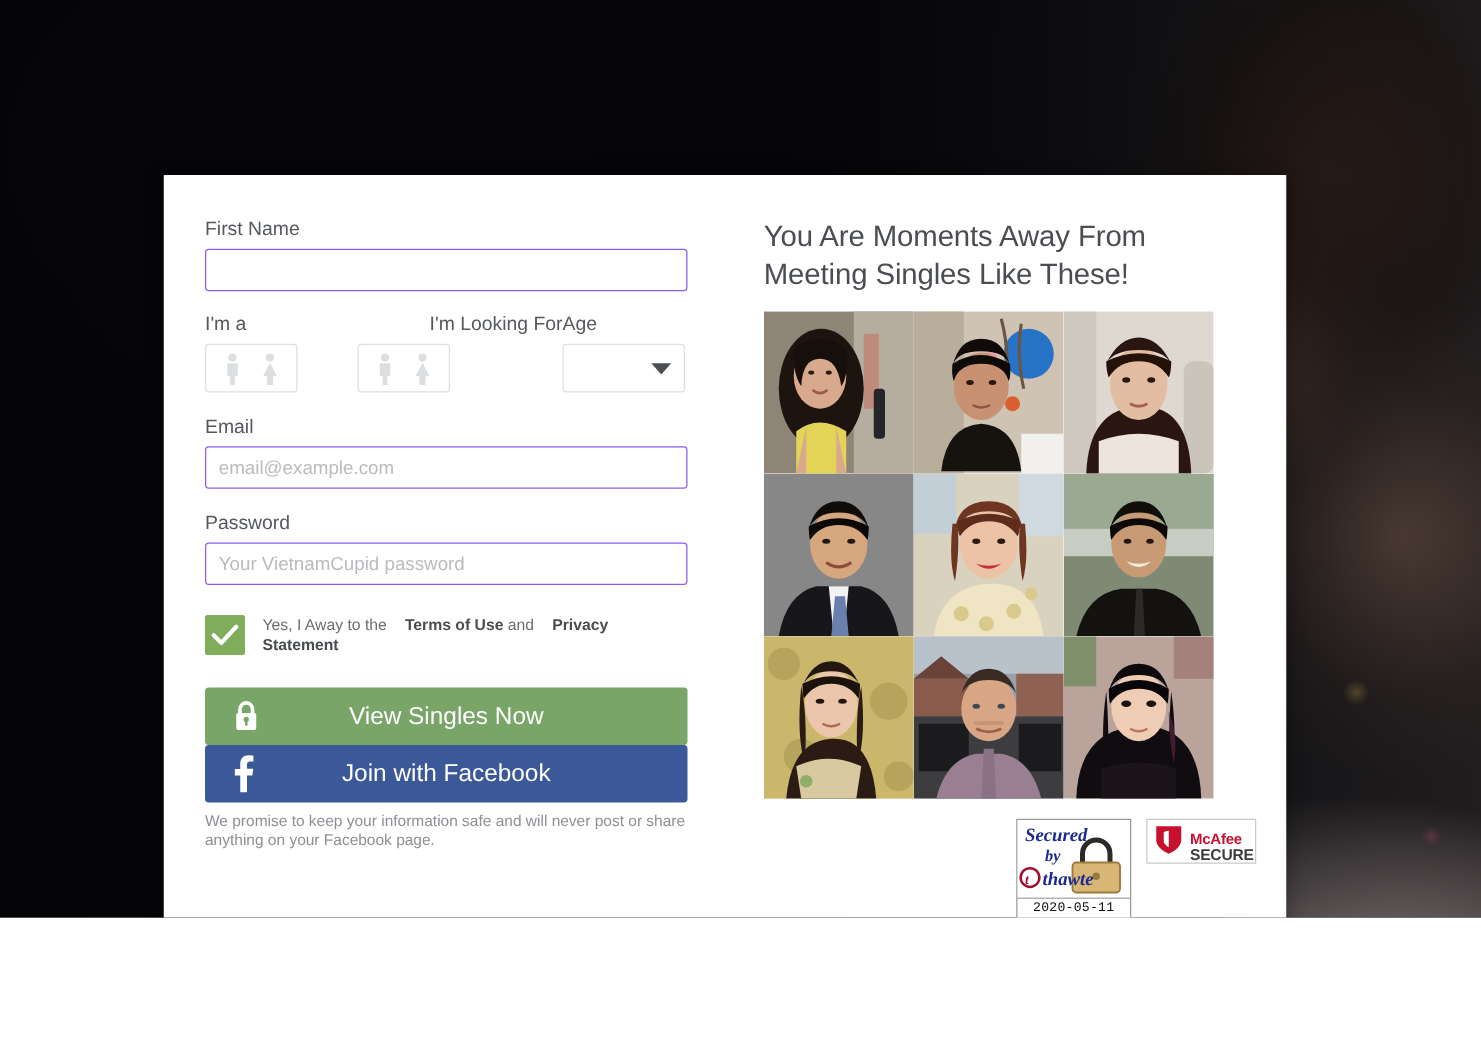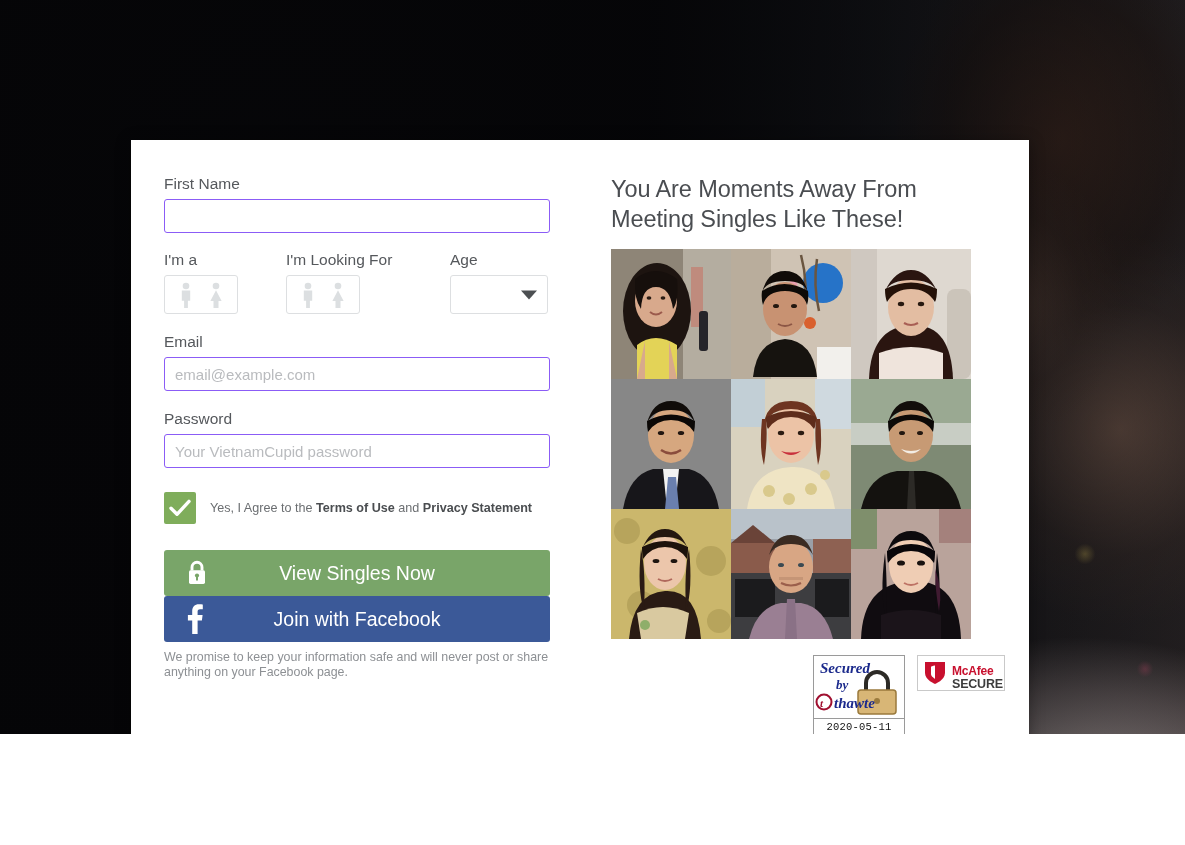--- a/index.html
+++ b/index.html
@@ -93,21 +93,21 @@
   }
   .text-input::placeholder { color: #b9bbbe; }
 
   .row-selectors {
     display: flex;
     margin-top: 17px;
     gap: 0;
   }
   .sel-block { margin-right: 0; }
   .sel-ima       { width: 122px; }
-  .sel-looking   { width: 164px; }
+  .sel-looking   { width: 164px; text-align: right; }
   .sel-age       { width: 100px; }
 
   .gender-box {
     border: 1px solid #dddfe1;
     border-radius: 3px;
     height: 39px;
     display: flex;
     align-items: center;
     justify-content: center;
     gap: 10px;
@@ -150,21 +150,21 @@
     border-radius: 2px;
     display: flex; align-items: center; justify-content: center;
     flex: 0 0 auto;
   }
   .checkbox svg { display:block; }
   .agree-text {
     font-size: 12.6px;
     color: #6b6e71;
     line-height: 16px;
   }
-  .agree-text b { color: #4a4d50; font-weight: 700; }
+  .agree-text b { color: #4a4d50; font-weight: 700; margin-left: 11px; }
 
   
   .btn {
     position: relative;
     width: 100%;
     height: 46px;
     border: none;
     border-radius: 3px;
     color: #fff;
     font-size: 19.5px;
@@ -347,21 +347,21 @@
         <div class="field-label">Password</div>
         <input class="text-input" type="text" placeholder="Your VietnamCupid password" style="">
       </div>
 
       <div class="agree-row">
         <span class="checkbox">
           <svg width="22" height="18" viewBox="0 0 22 18">
             <path d="M2 9.2 8 15.3 20 2.4" stroke="#ffffff" stroke-width="3.4" fill="none" stroke-linecap="round" stroke-linejoin="round"></path>
           </svg>
         </span>
-        <span class="agree-text"><span>Yes, I Agree to the </span><b>Terms of Use</b><span> and </span><b>Privacy Statement</b></span>
+        <span class="agree-text"><span>Yes, I Away to the </span><b>Terms of Use</b><span> and </span><b>Privacy Statement</b></span>
       </div>
 
       <button class="btn btn-green">
         <span class="btn-icon">
           <svg width="22" height="27" viewBox="0 0 22 27">
             <path d="M6 11V7.8a5 5 0 0 1 10 0V11" stroke="#fff" stroke-width="2.9" fill="none"></path>
             <rect x="3" y="10.8" width="16" height="13.6" rx="1.6" fill="#fff"></rect>
             <circle cx="11" cy="16" r="2.1" fill="#79a569"></circle>
             <rect x="10" y="16" width="2" height="5" fill="#79a569"></rect>
           </svg>

